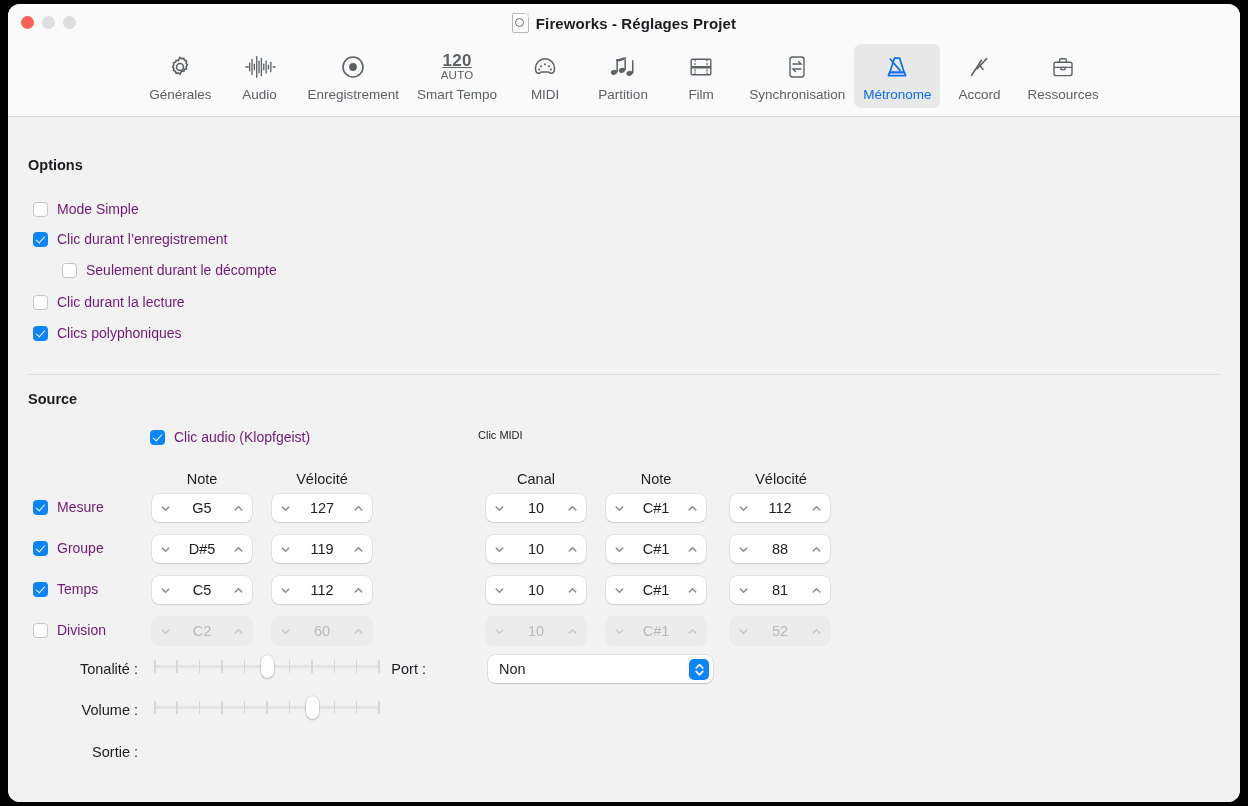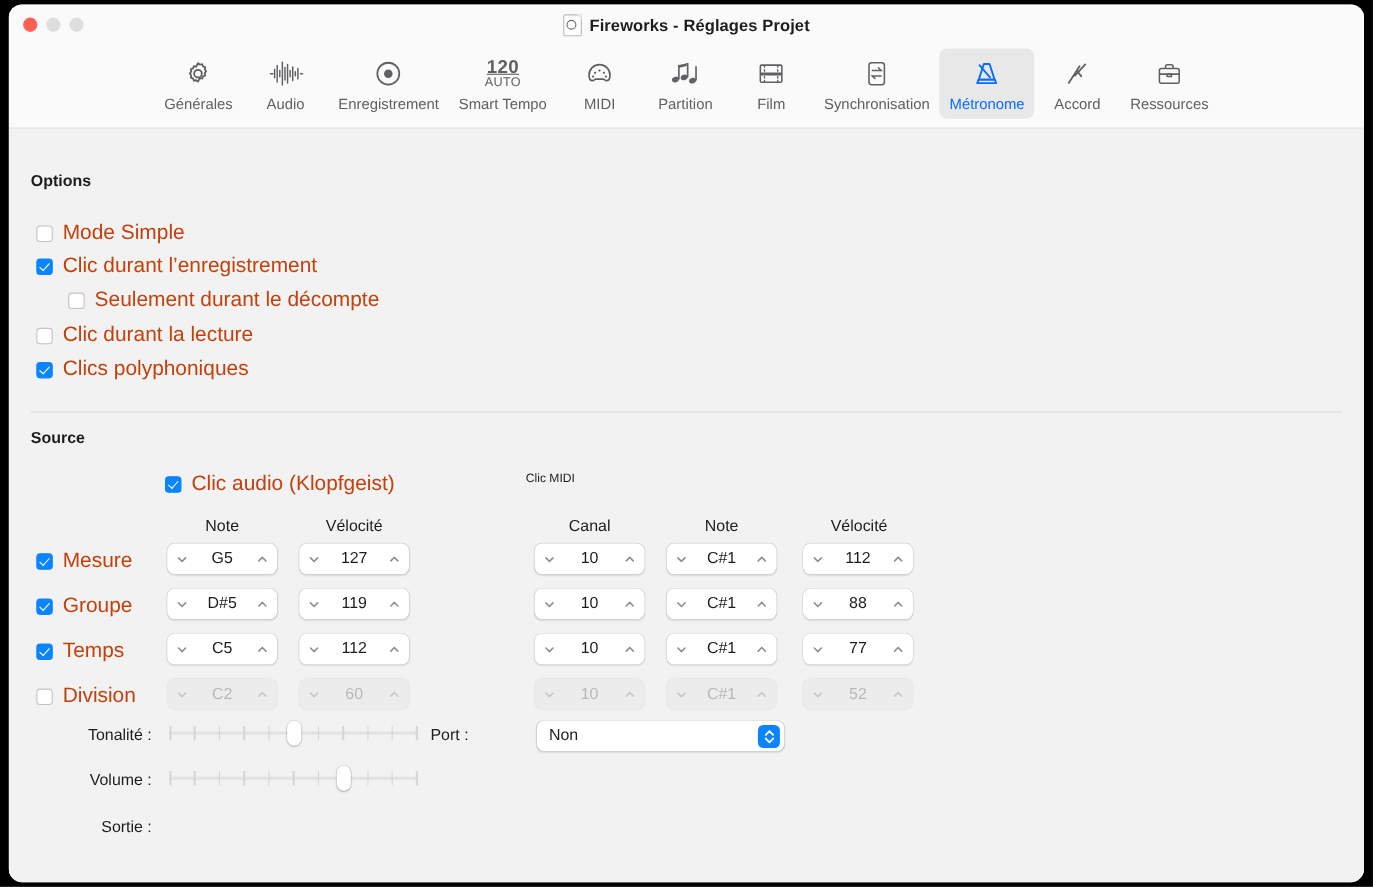--- a/index.html
+++ b/index.html
@@ -180,22 +180,22 @@
     border: solid #fff;
     border-width: 0 1.9px 1.9px 0;
     transform: rotate(42deg);
   }
   .cb-row {
     display: flex;
     align-items: center;
     gap: 9px;
   }
   .cb-row .lbl {
-    font-size: 19px;
-    color: #c2410c;
+    font-size: 14px;
+    color: #701a75;
   }
 
   
   .stepper {
     width: 100px;
     height: 28px;
     border-radius: 7px;
     background: #ffffff;
     box-shadow: 0 0 0 .5px rgba(0,0,0,.12), 0 1px 1.5px rgba(0,0,0,.10);
     display: flex;
@@ -644,21 +644,21 @@
           </svg>
         <span class="val">C#1</span>
         <svg class="chev" viewBox="0 0 12 12" fill="none" stroke="currentColor" stroke-width="1.6" stroke-linecap="round">
             <path d="M2.5 7.5L6 4l3.5 3.5"></path>
           </svg>
       </div>
       <div class="abs stepper" style="left:722px; top:459px;">
         <svg class="chev" viewBox="0 0 12 12" fill="none" stroke="currentColor" stroke-width="1.6" stroke-linecap="round">
             <path d="M2.5 4.5L6 8l3.5-3.5"></path>
           </svg>
-        <span class="val">77</span>
+        <span class="val">81</span>
         <svg class="chev" viewBox="0 0 12 12" fill="none" stroke="currentColor" stroke-width="1.6" stroke-linecap="round">
             <path d="M2.5 7.5L6 4l3.5 3.5"></path>
           </svg>
       </div>
 
       <div class="abs cb-row" style="left:25px; top:505px;">
         <span class="cb"></span>
         <span class="lbl row-label">Division</span>
       </div>
       <div class="abs stepper disabled" style="left:144px; top:500px;">

